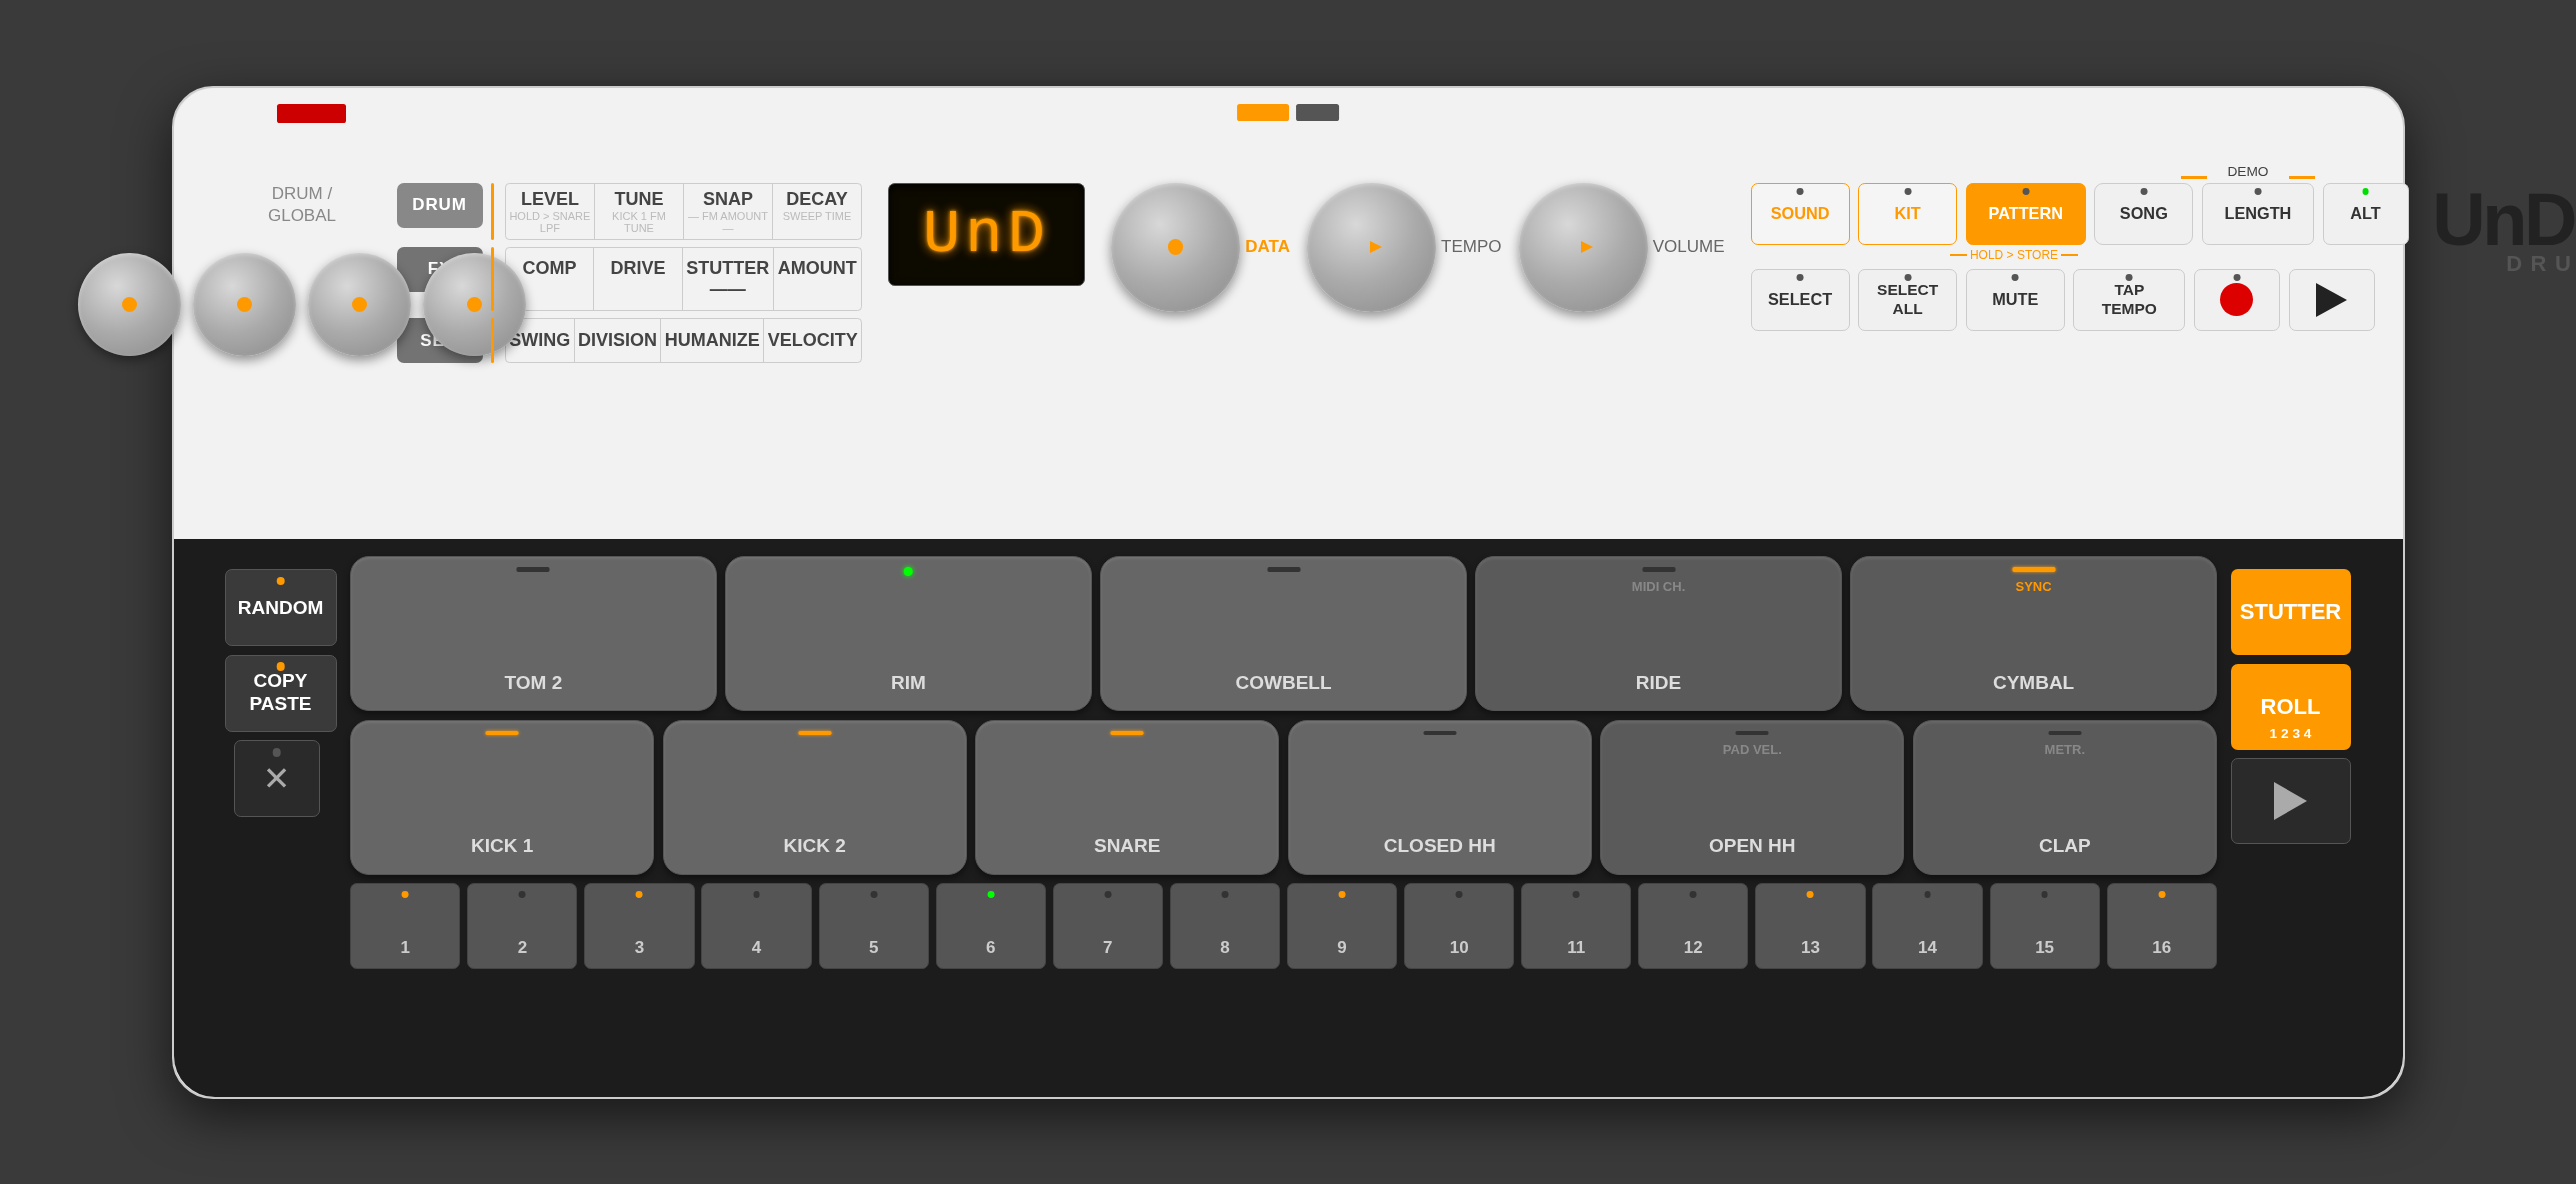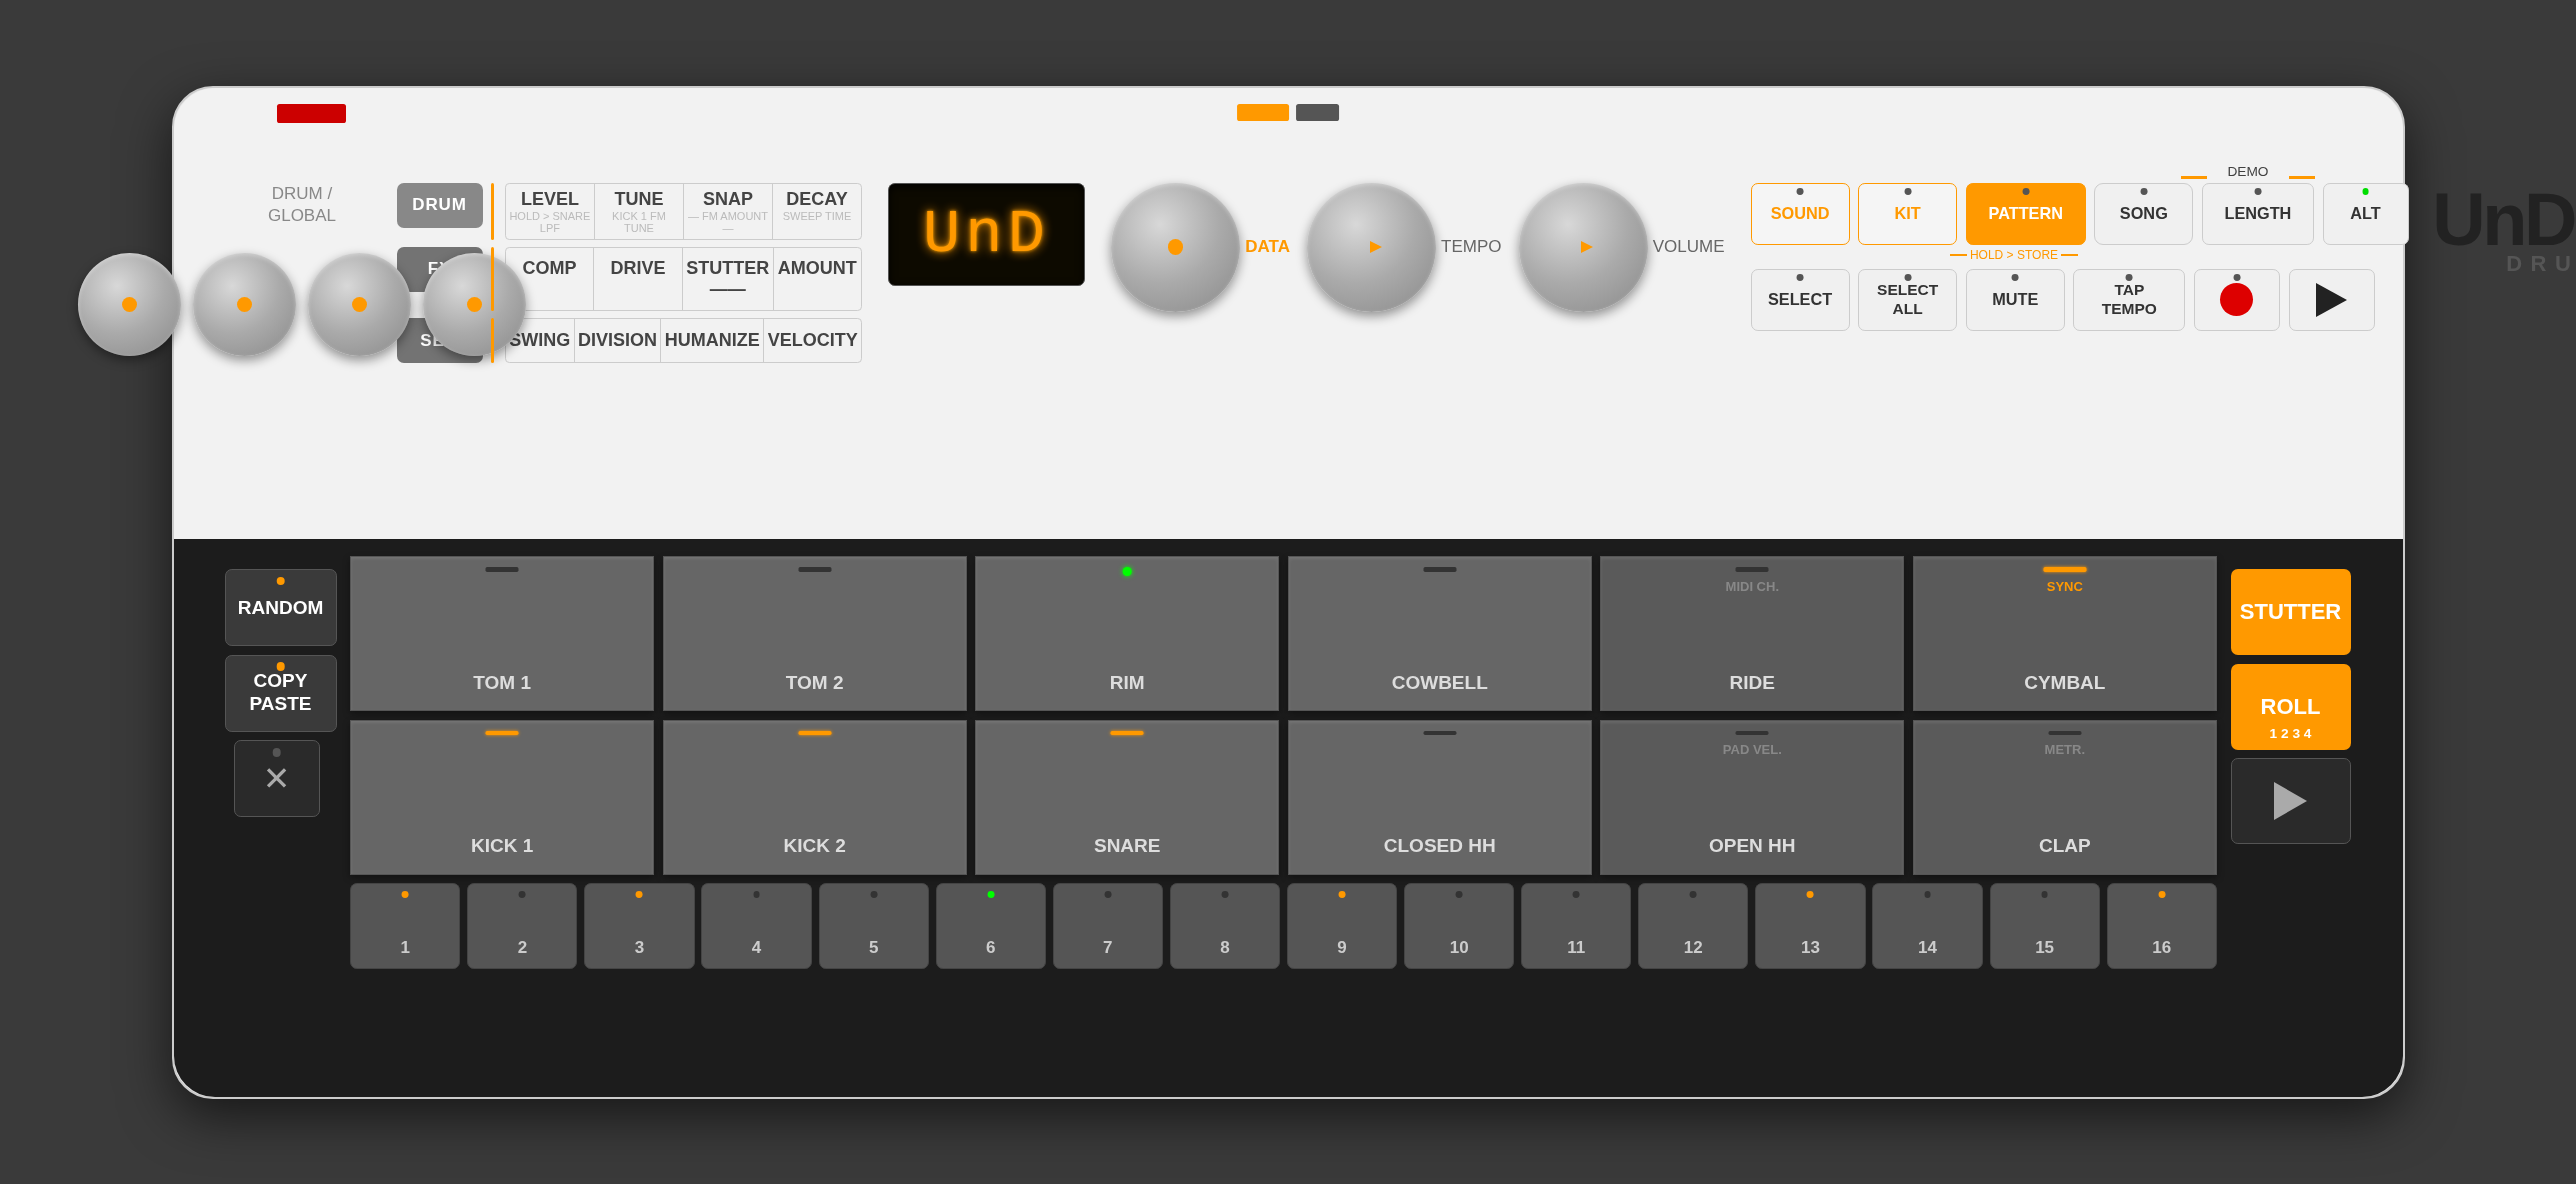--- a/index.html
+++ b/index.html
@@ -34,21 +34,21 @@
       cursor: pointer;
       letter-spacing: 0.9px;
     }
 
     .mode-btn.gray { background: #888; color: white; }
     .mode-btn.orange { background: #737373; color: white; }
 
     .pad {
       flex: 1;
       height: 155px;
-      border-radius: 0;
+      border-radius: 19px;
       background: #666;
       border: 1.7px solid #555;
       display: flex;
       flex-direction: column;
       align-items: center;
       justify-content: flex-end;
       padding-bottom: 15.5px;
       cursor: pointer;
       position: relative;
       box-shadow: 0 3.4px 6.9px rgba(0,0,0,0.4), inset 0 1.7px 3.4px rgba(255,255,255,0.1);
@@ -416,24 +416,20 @@
           <button style="width:86px;height:77px;border-radius:6.9px;background:#2a2a2a;border:1.7px solid #555;display:flex;align-items:center;justify-content:center;cursor:pointer;font-size:33px;color:#aaa;position:relative;margin-left:auto;margin-right:auto;">
             <div style="width:8.6px;height:8.6px;border-radius:50%;background:#555;position:absolute;top:6.9px;left:50%;transform:translateX(-50%);"></div>
             ✕
           </button>
         </div>
 
         <div style="flex:1;display:flex;flex-direction:column;gap:8.6px;">
 
           <div style="display:flex;gap:8.6px;">
 
-            <div class="pad">
-              <div class="pad-led dark" style="background:#333;width:33px;height:4.3px;border-radius:1.7px;position:absolute;top:10.3px;left:50%;transform:translateX(-50%);border-radius:1.7px;"></div>
-              <span class="pad-label">TOM 1</span>
-            </div>
 
             <div class="pad">
               <div style="width:33px;height:4.3px;background:#333;border-radius:1.7px;position:absolute;top:10.3px;left:50%;transform:translateX(-50%);"></div>
               <span class="pad-label">TOM 2</span>
             </div>
 
             <div class="pad">
               <div style="width:8.6px;height:8.6px;border-radius:50%;background:#0f0;position:absolute;top:10.3px;left:50%;transform:translateX(-50%);box-shadow:0 0 5.2px #0f0;"></div>
               <span class="pad-label">RIM</span>
             </div>

